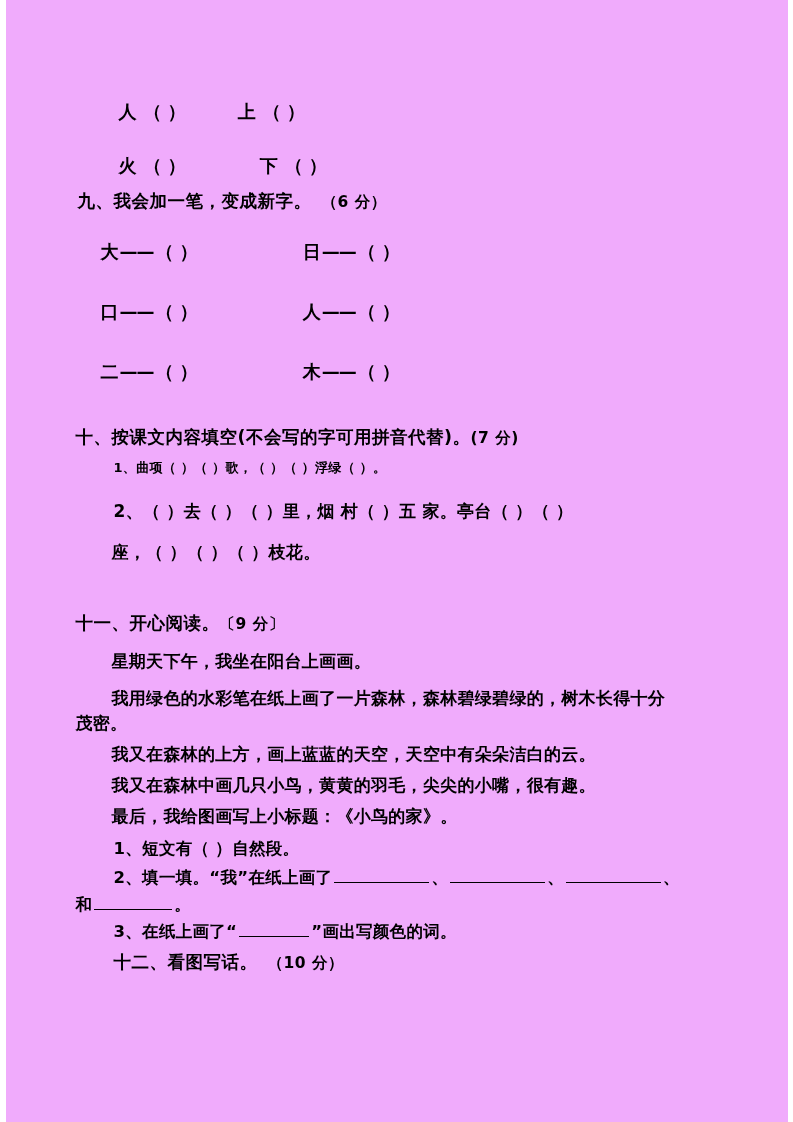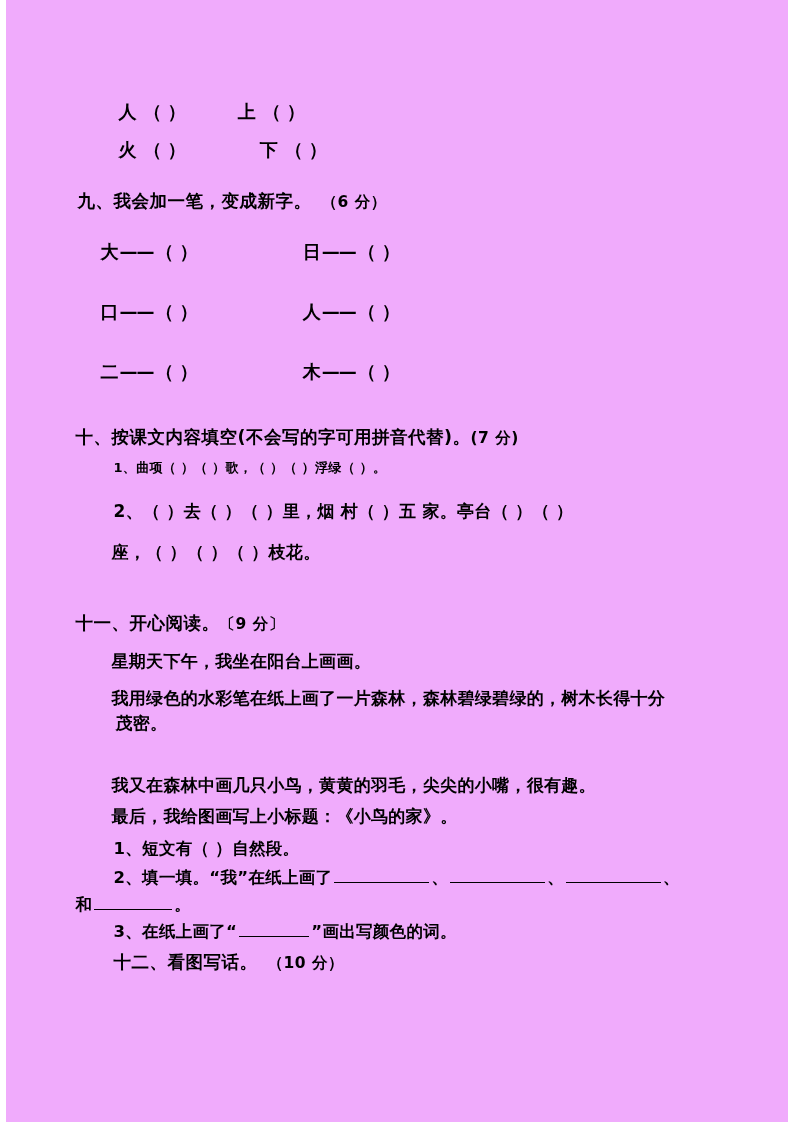--- a/index.html
+++ b/index.html
@@ -91,21 +91,21 @@
 </style>
 </head>
 <body>
 
 <div class="page">
 
   <div class="pair" style="left:113px; top:100px;">
     <span class="ch">人</span><span class="paren">（        ）</span><span class="gapsm"></span><span class="ch">上</span><span class="paren">（        ）</span>
   </div>
 
-  <div class="pair" style="left:113px; top:138px;">
+  <div class="pair" style="left:113px; top:154px;">
     <span class="ch">火</span><span class="paren">（      ）</span><span class="gapsm" style="width:74px;"></span><span class="ch">下</span><span class="paren">（       ）</span>
   </div>
 
   <div class="heading" style="left:72px; top:189px;">
     <span>九、</span><span>我会加一笔，变成新字。</span><span style="display:inline-block;width:10px;"></span><span class="score">（6 分）</span>
   </div>
 
   <div class="addstroke" style="left:95px; top:300px;">
     <span>口</span><span class="dash">——</span><span>（       ）</span><span class="gapsm" style="width:105px;"></span><span>人</span><span class="dash">——</span><span>（       ）</span>
   </div>
@@ -139,24 +139,27 @@
   </div>
 
   <div class="para" style="left:70px; top:650px;">
     <span class="ind"></span><span>星期天下午，我坐在阳台上画画。</span>
   </div>
 
   <div class="para" style="left:70px; top:681px;margin-top:6px;">
     <span class="ind"></span><span>我用绿色的水彩笔在纸上画了一片森林，森林碧绿碧绿的，树木长得十分</span>
   </div>
 
-  <div class="para" style="left:70px; top:712px;margin-left:40px;">
+  <div class="para" style="left:70px; top:712px;">
     <span>茂密。</span>
   </div>
 
+  <div class="para" style="left:70px; top:743px;">
+    <span class="ind"></span><span>我又在森林的上方，画上蓝蓝的天空，天空中有朵朵洁白的云。</span>
+  </div>
 
   <div class="para" style="left:70px; top:774px;">
     <span class="ind"></span><span>我又在森林中画几只小鸟，黄黄的羽毛，尖尖的小嘴，很有趣。</span>
   </div>
 
   <div class="para" style="left:70px; top:805px;">
     <span class="ind"></span><span>最后，我给图画写上小标题：《小鸟的家》。</span>
   </div>
 
   <div class="qline" style="left:108px; top:838px;">

